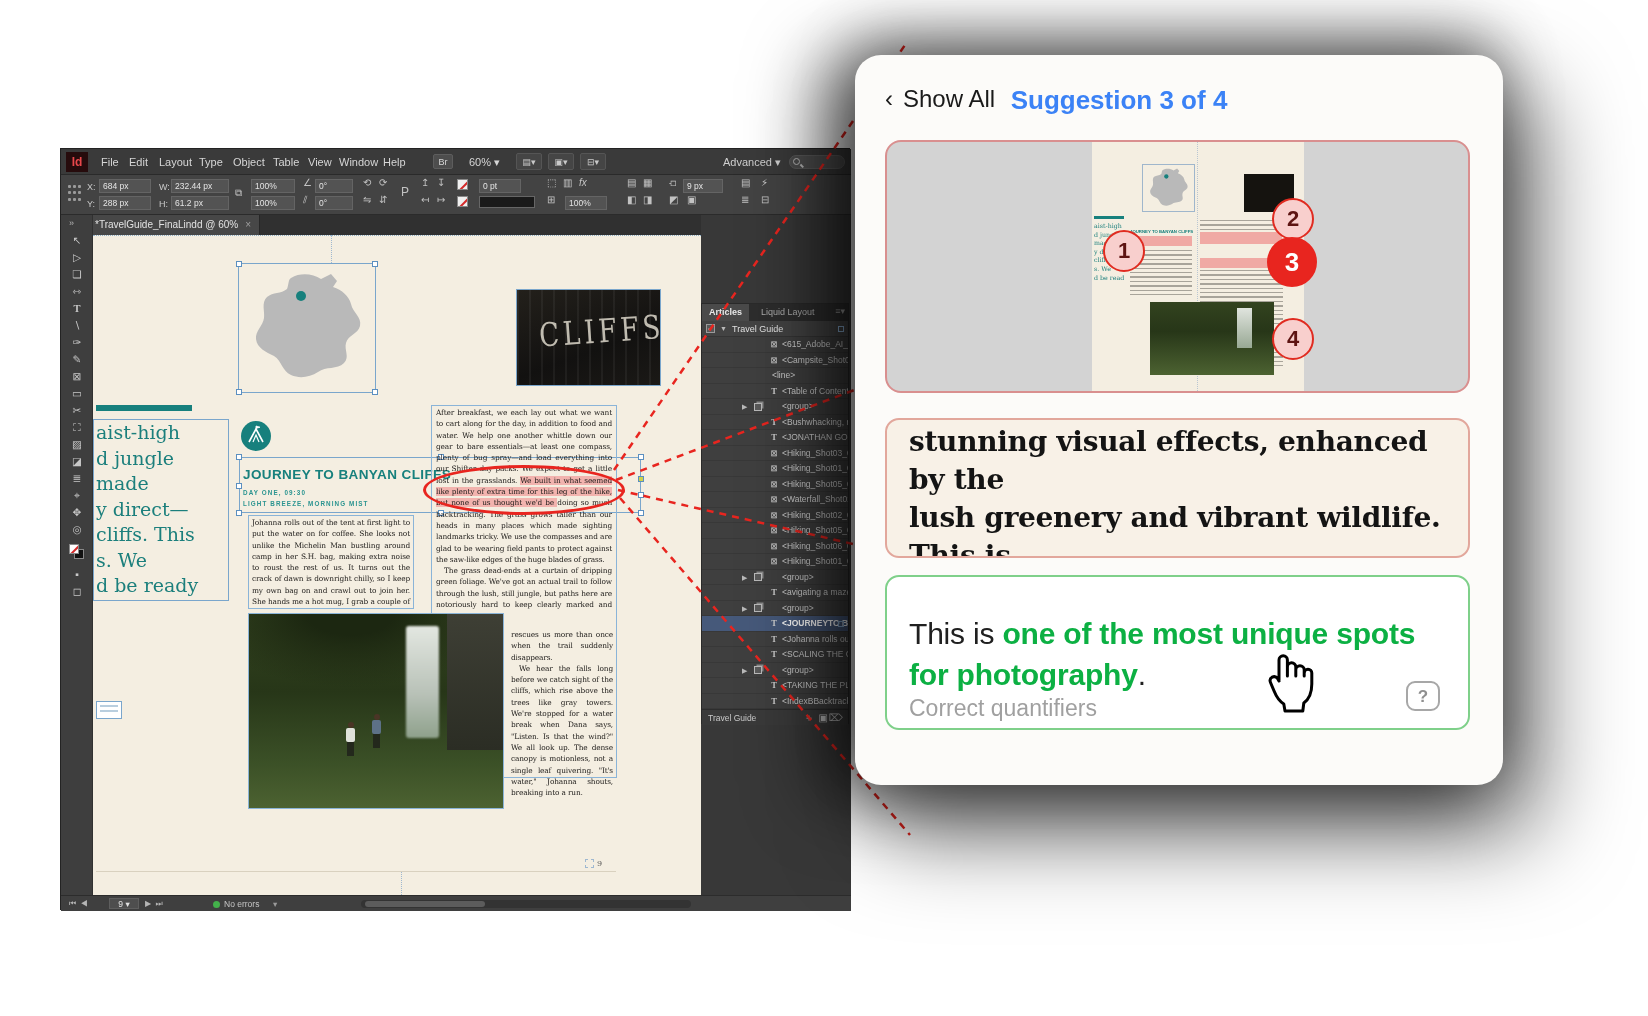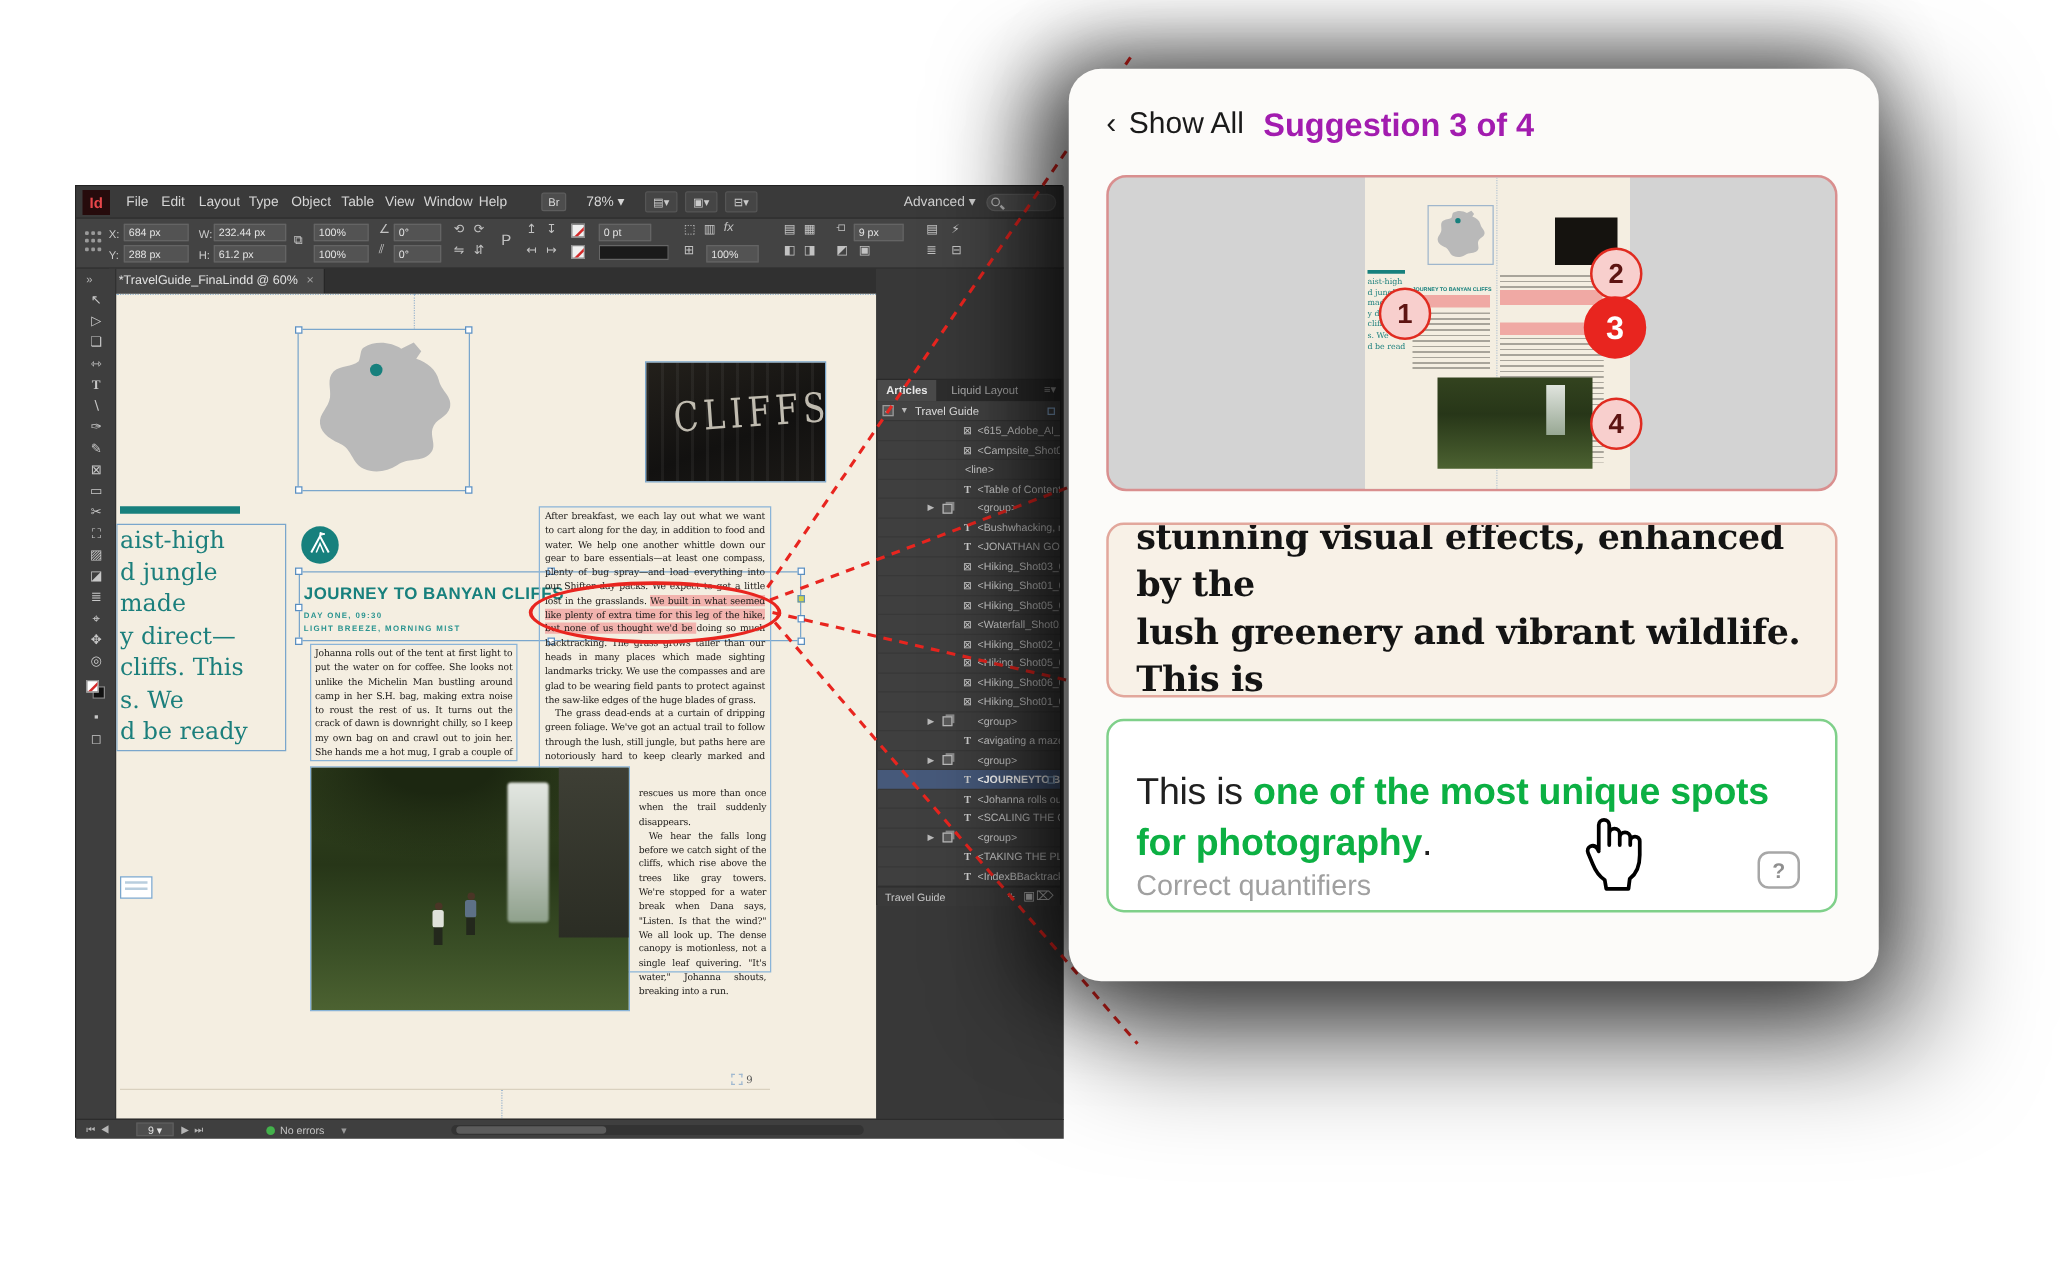--- a/index.html
+++ b/index.html
@@ -116,41 +116,41 @@
   .afoot .ic { position:absolute; top:0; color:#bdbdbd; font-size:10px; }
 
   
   .links { position:absolute; left:0; top:0; z-index:3; pointer-events:none; }
 
   
   .sg-panel { position:absolute; left:855px; top:55px; width:648px; height:730px; background:#fcfbf9; border-radius:26px; z-index:5;
     box-shadow:-30px 8px 70px 8px rgba(0,0,0,.55), 28px 42px 90px 10px rgba(0,0,0,.5), 0 -18px 60px rgba(0,0,0,.32); }
   .sg-back { position:absolute; left:30px; top:30px; font-size:24px; color:#1a1a1a; }
   .sg-back .chev { font-size:24px; margin-right:10px; color:#1a1a1a; }
-  .sg-title { position:absolute; left:0; top:30px; width:528px; text-align:center; font-size:26px; font-weight:bold; color:#a21caf; }
+  .sg-title { position:absolute; left:0; top:30px; width:528px; text-align:center; font-size:26px; font-weight:bold; color:#3b82f6; }
   .thumb-box { position:absolute; left:30px; top:85px; width:585px; height:253px; border:2px solid #d98f8f; border-radius:16px; background:#d3d3d3; overflow:hidden; }
   .tb-cream { position:absolute; left:205px; top:0; width:212px; height:253px; background:#f4eee1; }
   .tb-gutter { position:absolute; left:310px; top:0; height:253px; border-left:1px dotted #b9c6d2; }
   .tb-tealbar { position:absolute; left:207px; top:74px; width:30px; height:3px; background:#17807d; }
   .tb-lp { position:absolute; left:207px; top:80px; width:30px; height:85px; overflow:hidden; }
   .tb-lp div { font-family:"DejaVu Serif",serif; color:#1b7f7c; font-size:6.3px; line-height:8.6px; white-space:nowrap; }
   .tb-map { position:absolute; left:255px; top:22px; width:53px; height:48px; border:1px solid #9fb6cc; background:#f4eee1; }
   .tb-cliffs { position:absolute; left:357px; top:32px; width:50px; height:38px; background:#15130f; }
   .tb-head { position:absolute; left:243px; top:87px; width:64px; color:#17807d; font-size:4.3px; font-weight:bold; white-space:nowrap; overflow:hidden; }
   .tb-pink1 { position:absolute; left:243px; top:94px; width:62px; height:10px; background:#f0a9a4; }
   .tb-lines { position:absolute; background:repeating-linear-gradient(#a8a49a 0 1.3px,transparent 1.3px 4.4px); }
   .tb-pinkA { position:absolute; left:313px; top:90px; width:82px; height:12px; background:#f0a9a4; }
   .tb-pinkB { position:absolute; left:313px; top:116px; width:82px; height:10px; background:#f0a9a4; }
   .tb-pinkC { position:absolute; left:313px; top:186px; width:40px; height:34px; background:#f0a9a4; }
   .tb-photo { position:absolute; left:263px; top:160px; width:124px; height:73px; background:linear-gradient(180deg,#33431f,#273618 40%,#4c6231); }
   .tb-fall { position:absolute; left:70%; top:8%; width:12%; height:55%; background:linear-gradient(#e0e4de,#98a894); }
   .badge { position:absolute; border-radius:50%; border:2.5px solid #e02b20; background:#f8cfcd; color:#5d1412; font-weight:bold; display:flex; align-items:center; justify-content:center; }
   .badge.active { background:#e8251f; color:#fff; border-color:#e8251f; }
 
-  .ctx-box { position:absolute; left:30px; top:363px; width:585px; height:140px; border:2px solid #e2a79c; border-radius:14px; background:#f8f1e7; overflow:hidden; padding:0 22px; }
+  .ctx-box { position:absolute; left:30px; top:363px; width:585px; height:140px; border:2px solid #e2a79c; border-radius:14px; background:#f8f1e7; overflow:hidden; padding:12px 22px; }
   .ctx-text { font-family:"DejaVu Serif",serif; font-weight:bold; font-size:28px; line-height:38px; color:#141414; margin-top:-9px; letter-spacing:-.3px; }
 
   .sug-box { position:absolute; left:30px; top:520px; width:585px; height:155px; border:2px solid #7fd08a; border-radius:14px; background:#fff; padding:36px 22px; }
   .sug-text { font-size:30px; line-height:41px; color:#202020; letter-spacing:-.2px; }
   .sug-green { color:#0cb043; font-weight:bold; }
   .sug-rule { position:absolute; left:22px; top:118px; font-size:23px; color:#a0a0a0; }
   .help-bubble { position:absolute; right:28px; top:104px; width:34px; height:30px; border:2px solid #a7a7a7; border-radius:9px; color:#8f8f8f; font-size:17px; font-weight:bold; text-align:center; line-height:27px; }
   .hand-cursor { position:absolute; left:1262px; top:648px; z-index:6; }
 </style>
 </head>
@@ -165,21 +165,21 @@
       <span class="menu-item" style="left:40px">File</span>
       <span class="menu-item" style="left:68px">Edit</span>
       <span class="menu-item" style="left:98px">Layout</span>
       <span class="menu-item" style="left:138px">Type</span>
       <span class="menu-item" style="left:172px">Object</span>
       <span class="menu-item" style="left:212px">Table</span>
       <span class="menu-item" style="left:247px">View</span>
       <span class="menu-item" style="left:278px">Window</span>
       <span class="menu-item" style="left:322px">Help</span>
       <div class="br-btn">Br</div>
-      <span class="zoom-dd">78% ▾</span>
+      <span class="zoom-dd">60% ▾</span>
       <div class="mb-icon" style="left:455px">▤▾</div>
       <div class="mb-icon" style="left:487px">▣▾</div>
       <div class="mb-icon" style="left:519px">⊟▾</div>
       <span class="ws-dd">Advanced ▾</span>
       <div class="searchbox">
           <span class="mag"></span>
         </div>
     </div>
 
     <div class="ctrlbar">

